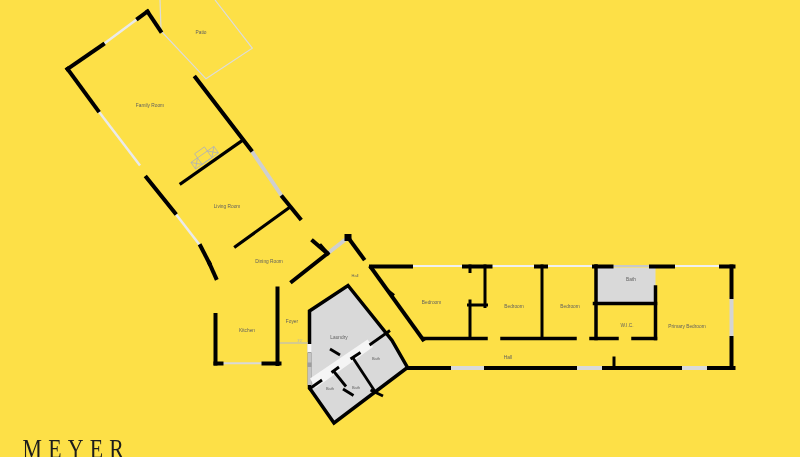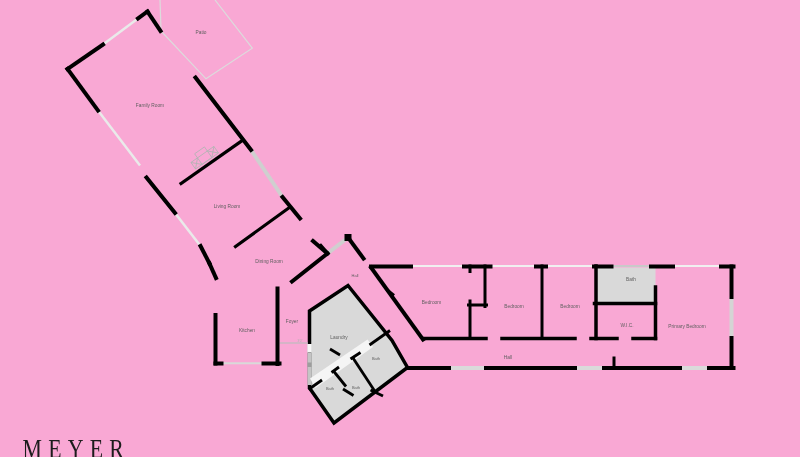--- a/index.html
+++ b/index.html
@@ -1,16 +1,16 @@
 <!DOCTYPE html>
 <html><head>
 <meta charset="utf-8">
 <style>
   html,body{margin:0;padding:0;background:#ffffff;}
-  .page{position:relative;width:800px;height:457px;overflow:hidden;background:#f9a8d4;}
+  .page{position:relative;width:800px;height:457px;overflow:hidden;background:#fde047;}
   svg{display:block;}
   text{font-family:"Liberation Sans",sans-serif;}
 </style>
 </head>
 <body>
 <div class="page">
 <svg width="800" height="457" viewBox="0 0 800 457">
 
   <polygon points="348,285.5 392,340.5 407.5,367.5 334,423 309.5,388 309.5,311" fill="#d9d9d9" stroke="#000" stroke-width="3.5" stroke-linejoin="miter"></polygon>
 

